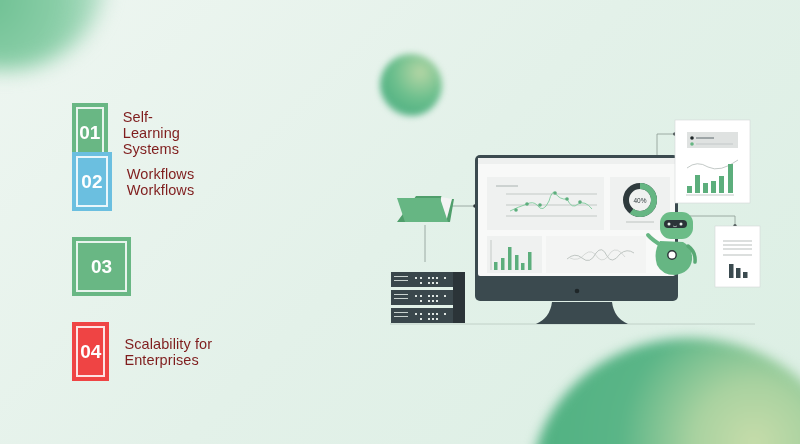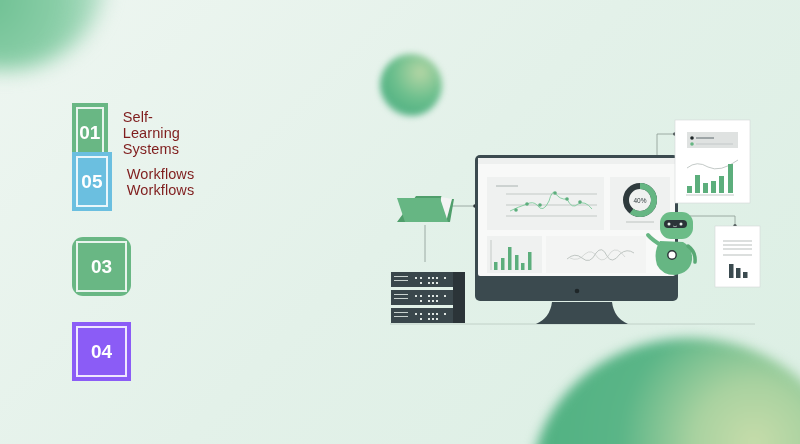--- a/index.html
+++ b/index.html
@@ -53,33 +53,34 @@
 
 <div class="list">
   <div class="item" style="top:12px;margin-top:24px;">
     <div class="badge" style="background:#69b784;">
       <div class="badge-inner">01</div>
     </div>
     <div class="item-label">Self-Learning Systems</div>
   </div>
   <div class="item" style="top:85px;">
     <div class="badge" style="background:#6bbfe0;">
-      <div class="badge-inner">05</div>
+      <div class="badge-inner">02</div>
     </div>
     <div class="item-label">Workflows Workflows</div>
   </div>
   <div class="item" style="top:170px;">
-    <div class="badge" style="background:#69b784;border-radius:11px;">
+    <div class="badge" style="background:#69b784;">
       <div class="badge-inner">03</div>
     </div>
   </div>
   <div class="item" style="top:255px;">
-    <div class="badge" style="background:#8b5cf6;">
+    <div class="badge" style="background:#ef4444;">
       <div class="badge-inner">04</div>
     </div>
+    <div class="item-label">Scalability for Enterprises</div>
   </div>
 </div>
 
 <svg class="illus" viewBox="0 0 800 444" xmlns="http://www.w3.org/2000/svg">
 
   <line x1="390" y1="324" x2="755" y2="324" stroke="#b9c9c0" stroke-width="0.8"></line>
 
   <g stroke="#8a9a92" stroke-width="0.8" fill="none">
     <line x1="450" y1="206" x2="475" y2="206"></line>
     <line x1="425" y1="225" x2="425" y2="262"></line>

